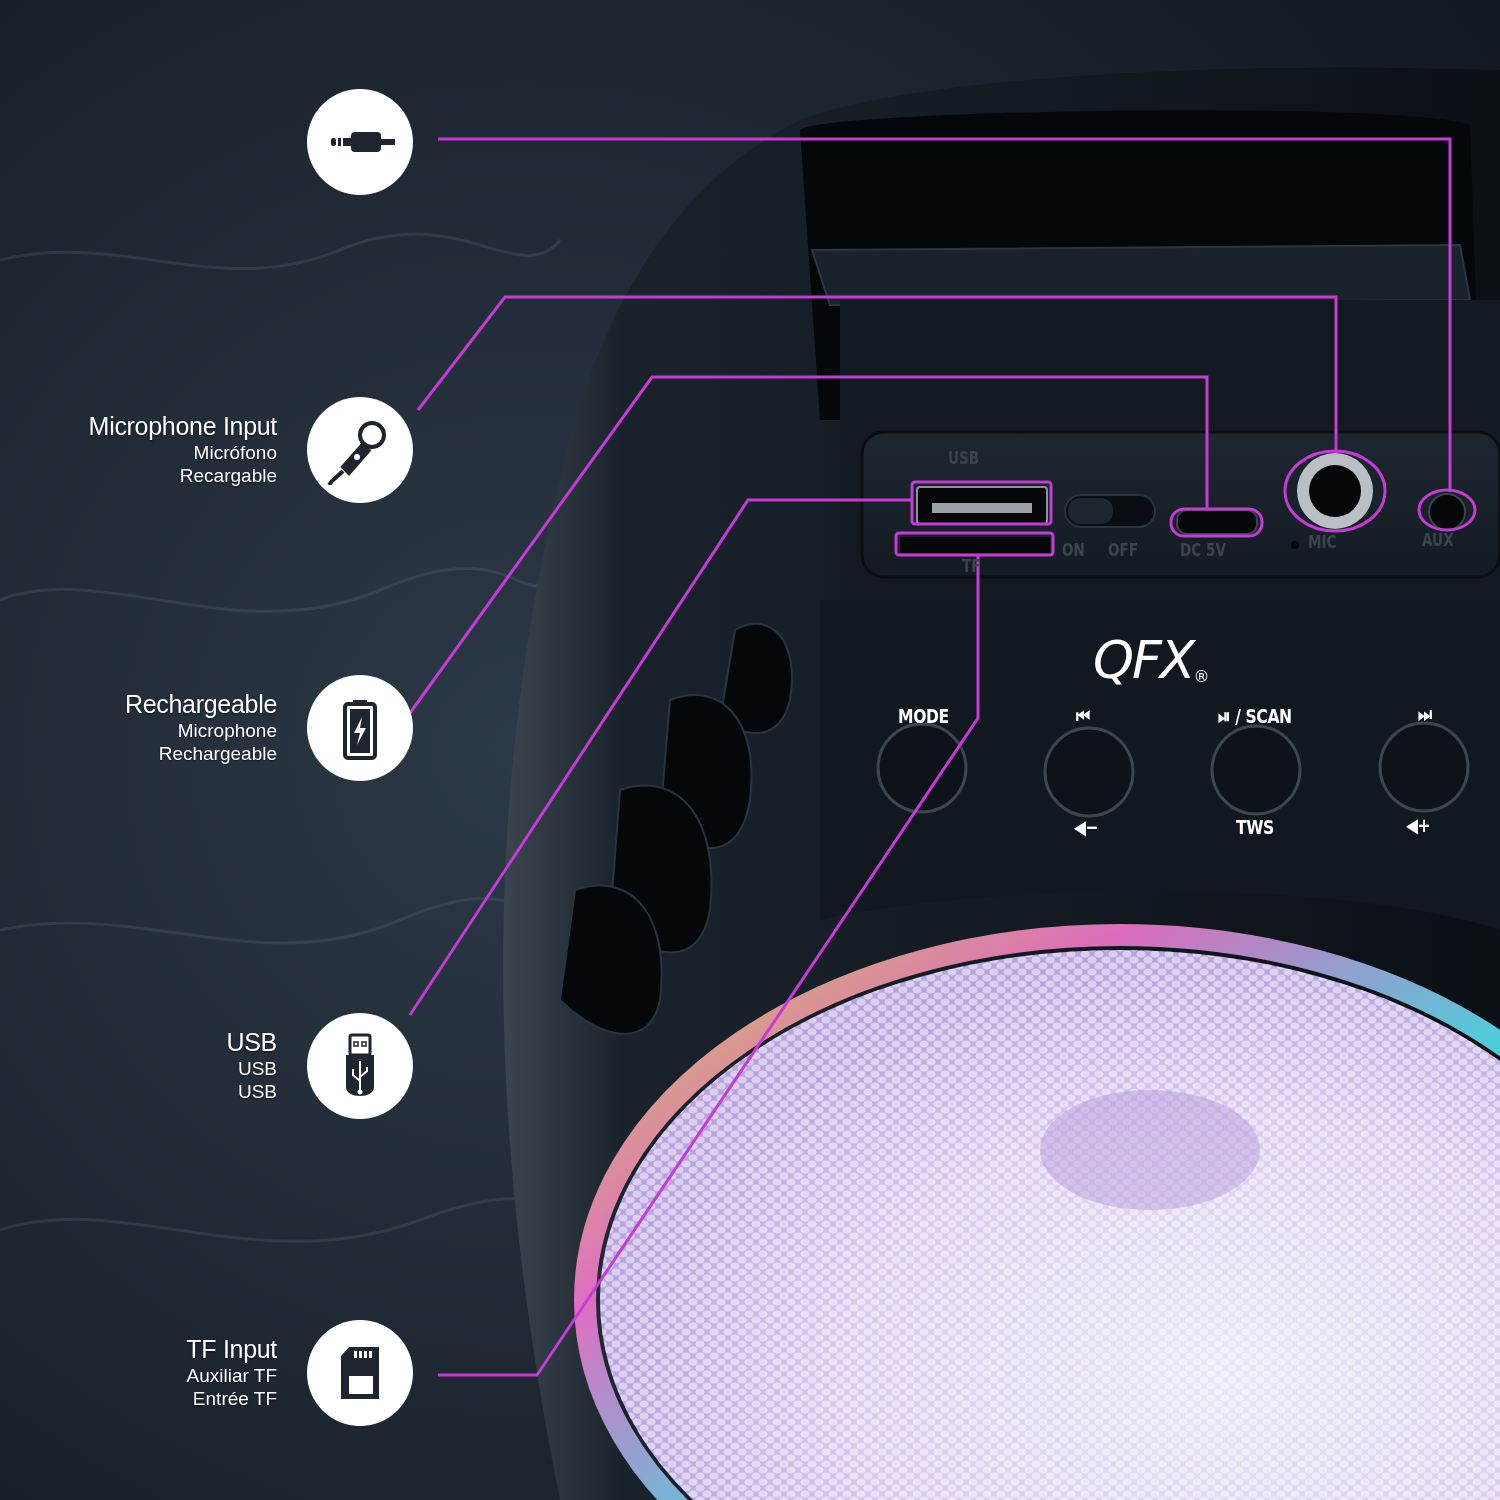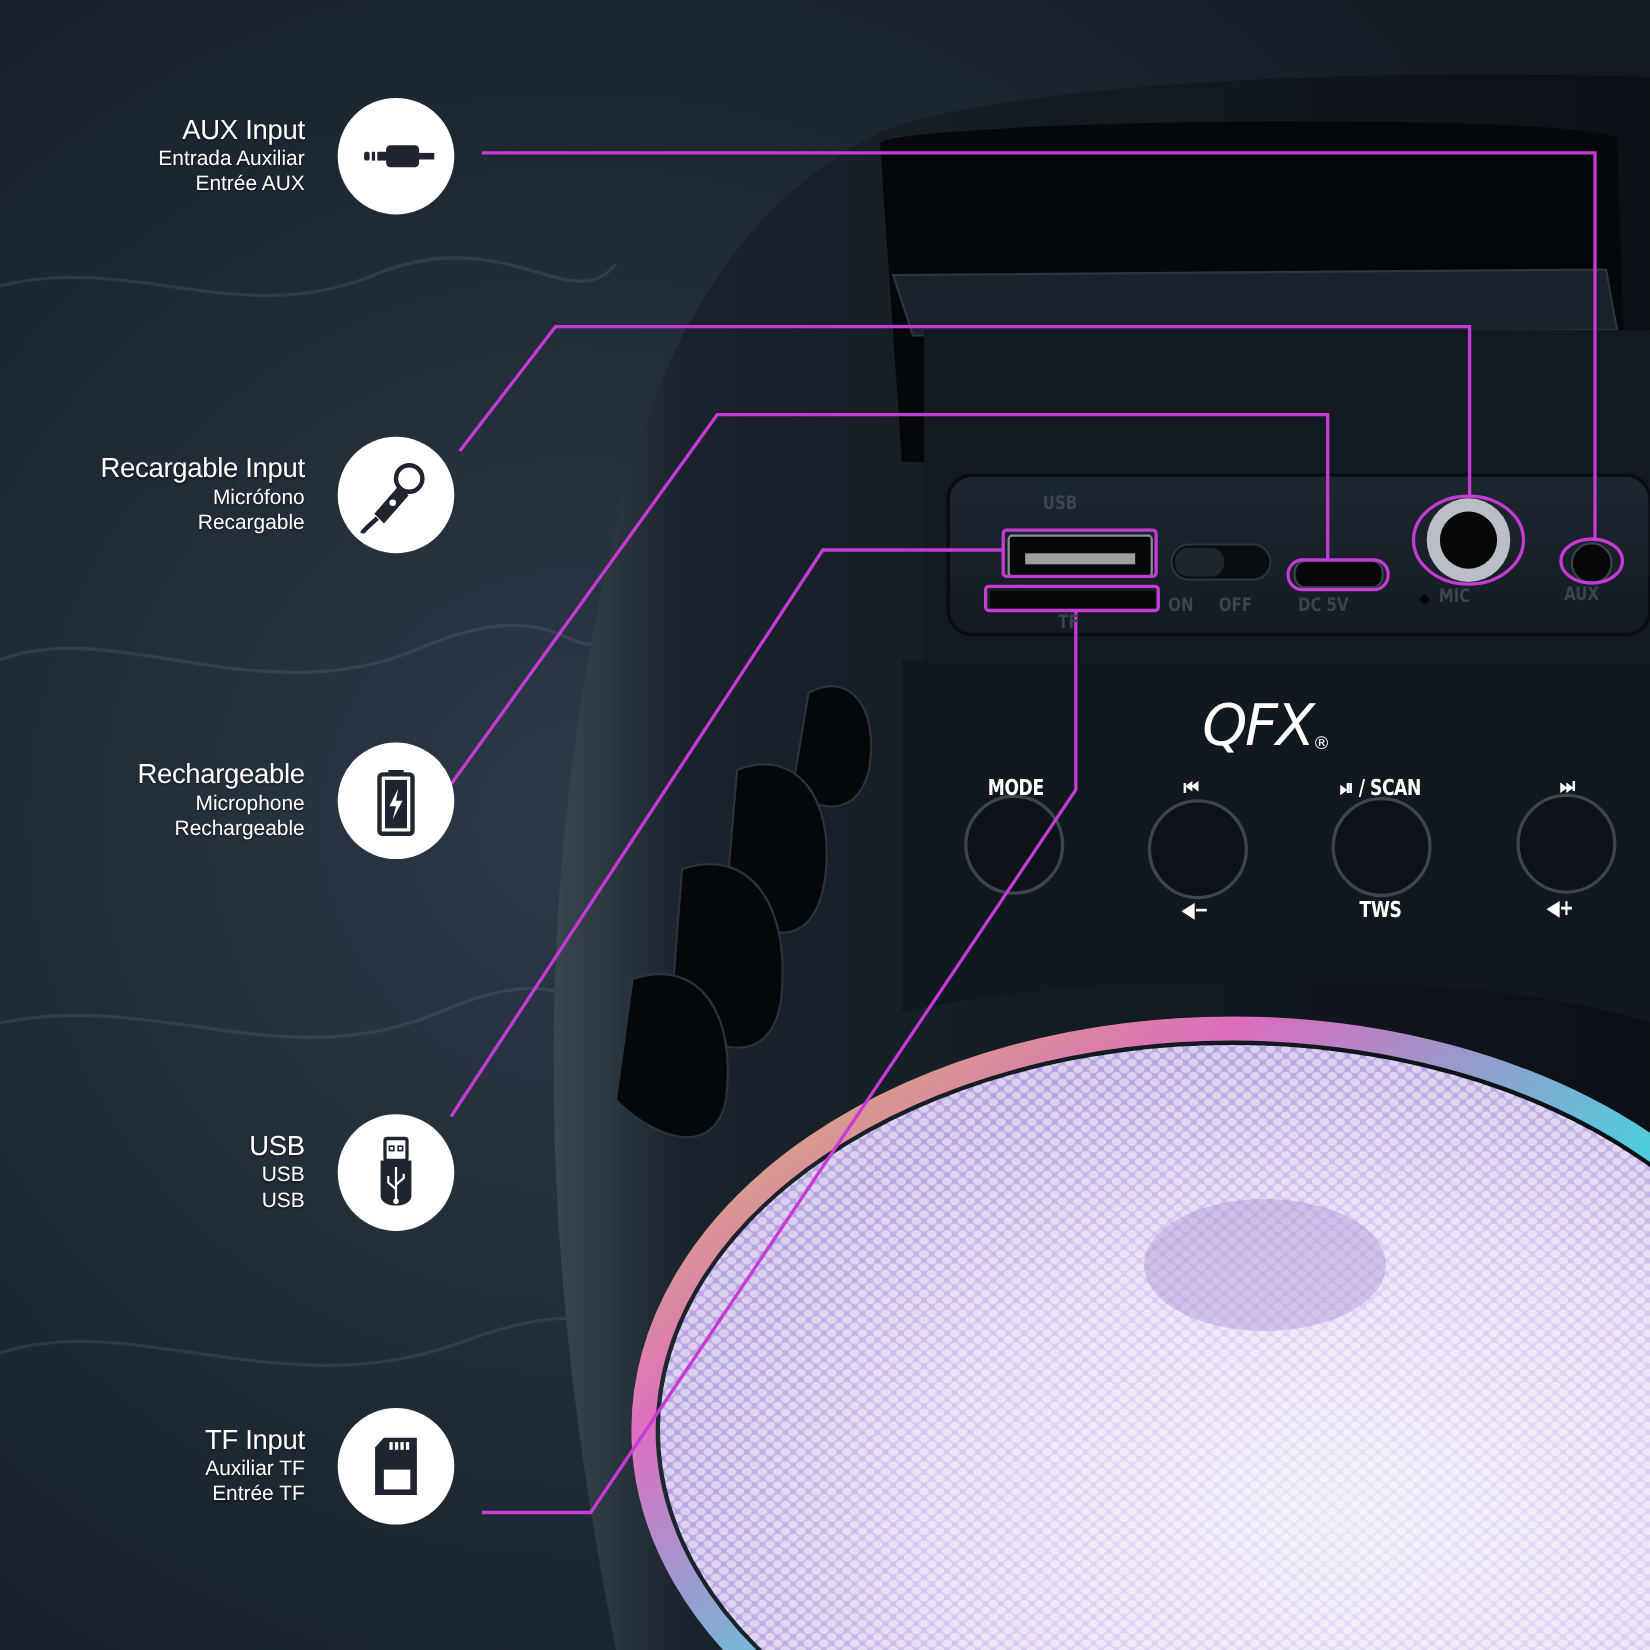--- a/index.html
+++ b/index.html
@@ -163,41 +163,36 @@
 
 <span class="panel-label" style="left:898px;top:704px;">MODE</span>
 <span class="panel-label" style="left:1076px;top:704px;">⏮</span>
 <span class="panel-label" style="left:1074px;top:815px;">◀−</span>
 <span class="panel-label" style="left:1218px;top:704px;">⏯ / SCAN</span>
 <span class="panel-label" style="left:1236px;top:815px;">TWS</span>
 <span class="panel-label" style="left:1418px;top:702px;">⏭</span>
 <span class="panel-label" style="left:1406px;top:813px;">◀+</span>
 
 <div class="feature" style="top:89px;">
-  <div class="labels">
-    <div class="title">AUX Input</div>
-    <div class="sub">Entrada Auxiliar</div>
-    <div class="sub">Entrée AUX</div>
-  </div>
   <div class="circle">
     <svg viewBox="0 0 70 70">
         <g fill="#1e2530">
       <rect x="6" y="31" width="5" height="8" rx="2"></rect>
       <rect x="13" y="31" width="3" height="8"></rect>
       <rect x="18" y="31" width="10" height="8"></rect>
       <rect x="26" y="25" width="30" height="20" rx="4"></rect>
       <rect x="55" y="32" width="15" height="6"></rect>
     </g>
       </svg>
   </div>
 </div>
 
 <div class="feature" style="top:397px;">
   <div class="labels">
-    <div class="title">Recargable Input</div>
+    <div class="title">Microphone Input</div>
     <div class="sub">Micrófono</div>
     <div class="sub">Recargable</div>
   </div>
   <div class="circle">
     <svg viewBox="0 0 70 70">
         <g fill="none" stroke="#1e2530" stroke-width="4">
       <circle cx="47" cy="20" r="12"></circle>
       <path d="M39 28 L18 52 L24 58 L45 34" fill="#1e2530"></path>
       <path d="M18 56 C12 62 8 64 4 70"></path>
     </g>
@@ -237,21 +232,21 @@
       <g stroke="#ffffff" stroke-width="2" fill="none">
         <path d="M35 30 L35 60"></path>
         <path d="M35 50 L28 44 L28 38"></path>
         <path d="M35 46 L42 40 L42 36"></path>
       </g>
       <circle cx="35" cy="61" r="2.5" fill="#ffffff"></circle>
     </svg>
   </div>
 </div>
 
-<div class="feature" style="top:1280px;text-decoration:underline;">
+<div class="feature" style="top:1320px;text-decoration:underline;">
   <div class="labels">
     <div class="title">TF Input</div>
     <div class="sub">Auxiliar TF</div>
     <div class="sub">Entrée TF</div>
   </div>
   <div class="circle">
     <svg viewBox="0 0 70 70">
       <path d="M24 9 L54 9 L54 61 L16 61 L16 18 Z" fill="#1e2530"></path>
       <g fill="#ffffff">
         <rect x="29" y="13" width="3" height="7"></rect>

